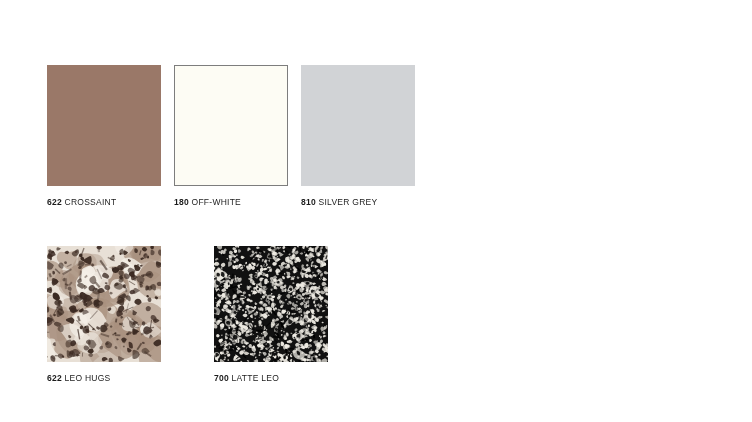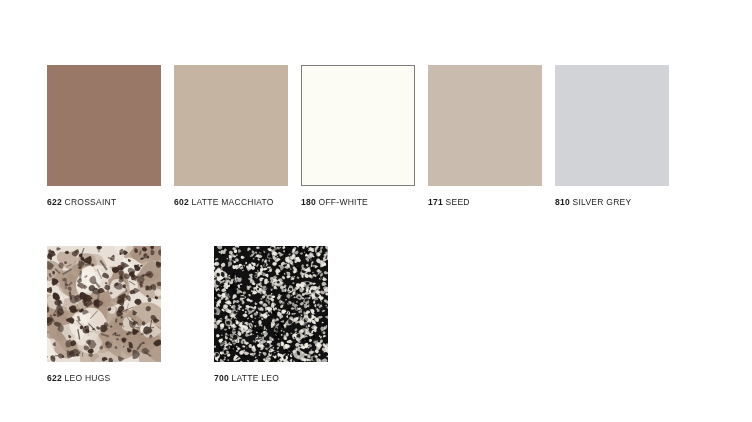--- a/index.html
+++ b/index.html
@@ -82,40 +82,28 @@
 
     <div class="swatch-row row-1">
 
       <div class="swatch-cell">
         <div class="swatch-chip" id="chip-0-0" style="background: rgb(154, 120, 104);"></div>
         <div class="swatch-label">
           <span class="swatch-code">622</span><span class="swatch-name"> <span>CROSSAINT</span></span>
         </div>
       </div>
 
-      <div class="swatch-cell">
-        <div class="swatch-chip" id="chip-0-1" style="background: rgb(197, 180, 161);"></div>
-        <div class="swatch-label">
-          <span class="swatch-code">602</span><span class="swatch-name"> <span>LATTE MACCHIATO</span></span>
-        </div>
-      </div>
 
       <div class="swatch-cell">
         <div class="swatch-chip outlined" id="chip-0-2" style="background: rgb(253, 252, 244);"></div>
         <div class="swatch-label">
           <span class="swatch-code">180</span><span class="swatch-name"> <span>OFF-WHITE</span></span>
         </div>
       </div>
 
-      <div class="swatch-cell">
-        <div class="swatch-chip" id="chip-0-3" style="background: rgb(201, 188, 175);"></div>
-        <div class="swatch-label">
-          <span class="swatch-code">171</span><span class="swatch-name"> <span>SEED</span></span>
-        </div>
-      </div>
 
       <div class="swatch-cell">
         <div class="swatch-chip" id="chip-0-4" style="background: rgb(209, 211, 214);"></div>
         <div class="swatch-label">
           <span class="swatch-code">810</span><span class="swatch-name"> <span>SILVER GREY</span></span>
         </div>
       </div>
 
     </div>
 

